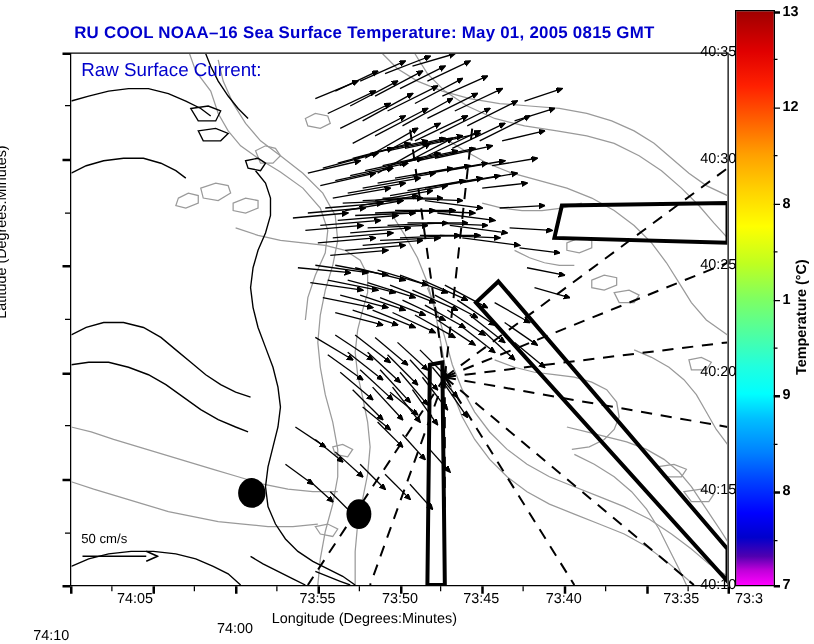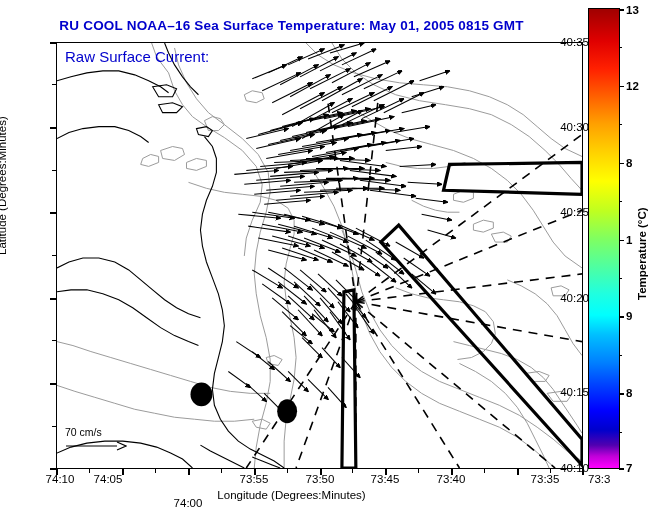--- a/index.html
+++ b/index.html
@@ -374,21 +374,21 @@
             <path d="M256,272 L278,290"></path>
         </g>
       </g>
     </svg>
 
     <div id="annot">
       <div>Raw Surface Current:</div>
     </div>
 
     <div id="quiverkey">
-      <span class="kl">70 cm/s</span>
+      <span class="kl">50 cm/s</span>
       <svg width="62" height="12">
         <line x1="1" y1="6" x2="52" y2="6" stroke="#000" stroke-width="1.2"></line>
         <path d="M52,2 L61,6 L52,10" fill="none" stroke="#000" stroke-width="1.2"></path>
       </svg>
     </div>
   </div>
 
   <div>
     <div class="tick ytick" style="left:50px;top:42px;"></div>
     <div class="tick ytick" style="left:50px;top:127px;"></div>
@@ -424,21 +424,21 @@
     <div class="tick xtick" style="left:582px;top:469px;"></div>
     <div class="tick xtickmin" style="left:89px;top:469px;"></div>
     <div class="tick xtickmin" style="left:155px;top:469px;"></div>
     <div class="tick xtickmin" style="left:221px;top:469px;"></div>
     <div class="tick xtickmin" style="left:287px;top:469px;"></div>
     <div class="tick xtickmin" style="left:352px;top:469px;"></div>
     <div class="tick xtickmin" style="left:418px;top:469px;"></div>
     <div class="tick xtickmin" style="left:484px;top:469px;"></div>
     <div class="tick xtickmin" style="left:550px;top:469px;"></div>
 
-    <div class="xlab" style="left:60px;">74:10</div>
+    <div class="xlab" style="left:41px;margin-top:30px;">74:10</div>
     <div class="xlab" style="left:108px;">74:05</div>
     <div class="xlab" style="left:188px;margin-top:24px;">74:00</div>
     <div class="xlab" style="left:254px;">73:55</div>
     <div class="xlab" style="left:320px;">73:50</div>
     <div class="xlab" style="left:385px;">73:45</div>
     <div class="xlab" style="left:451px;">73:40</div>
     <div class="xlab" style="left:517px;margin-left:28px;">73:35</div>
     <div class="xlab" style="left:588px;transform:none;">73:3</div>
 
     <div id="xtitle">Longitude (Degrees:Minutes)</div>

